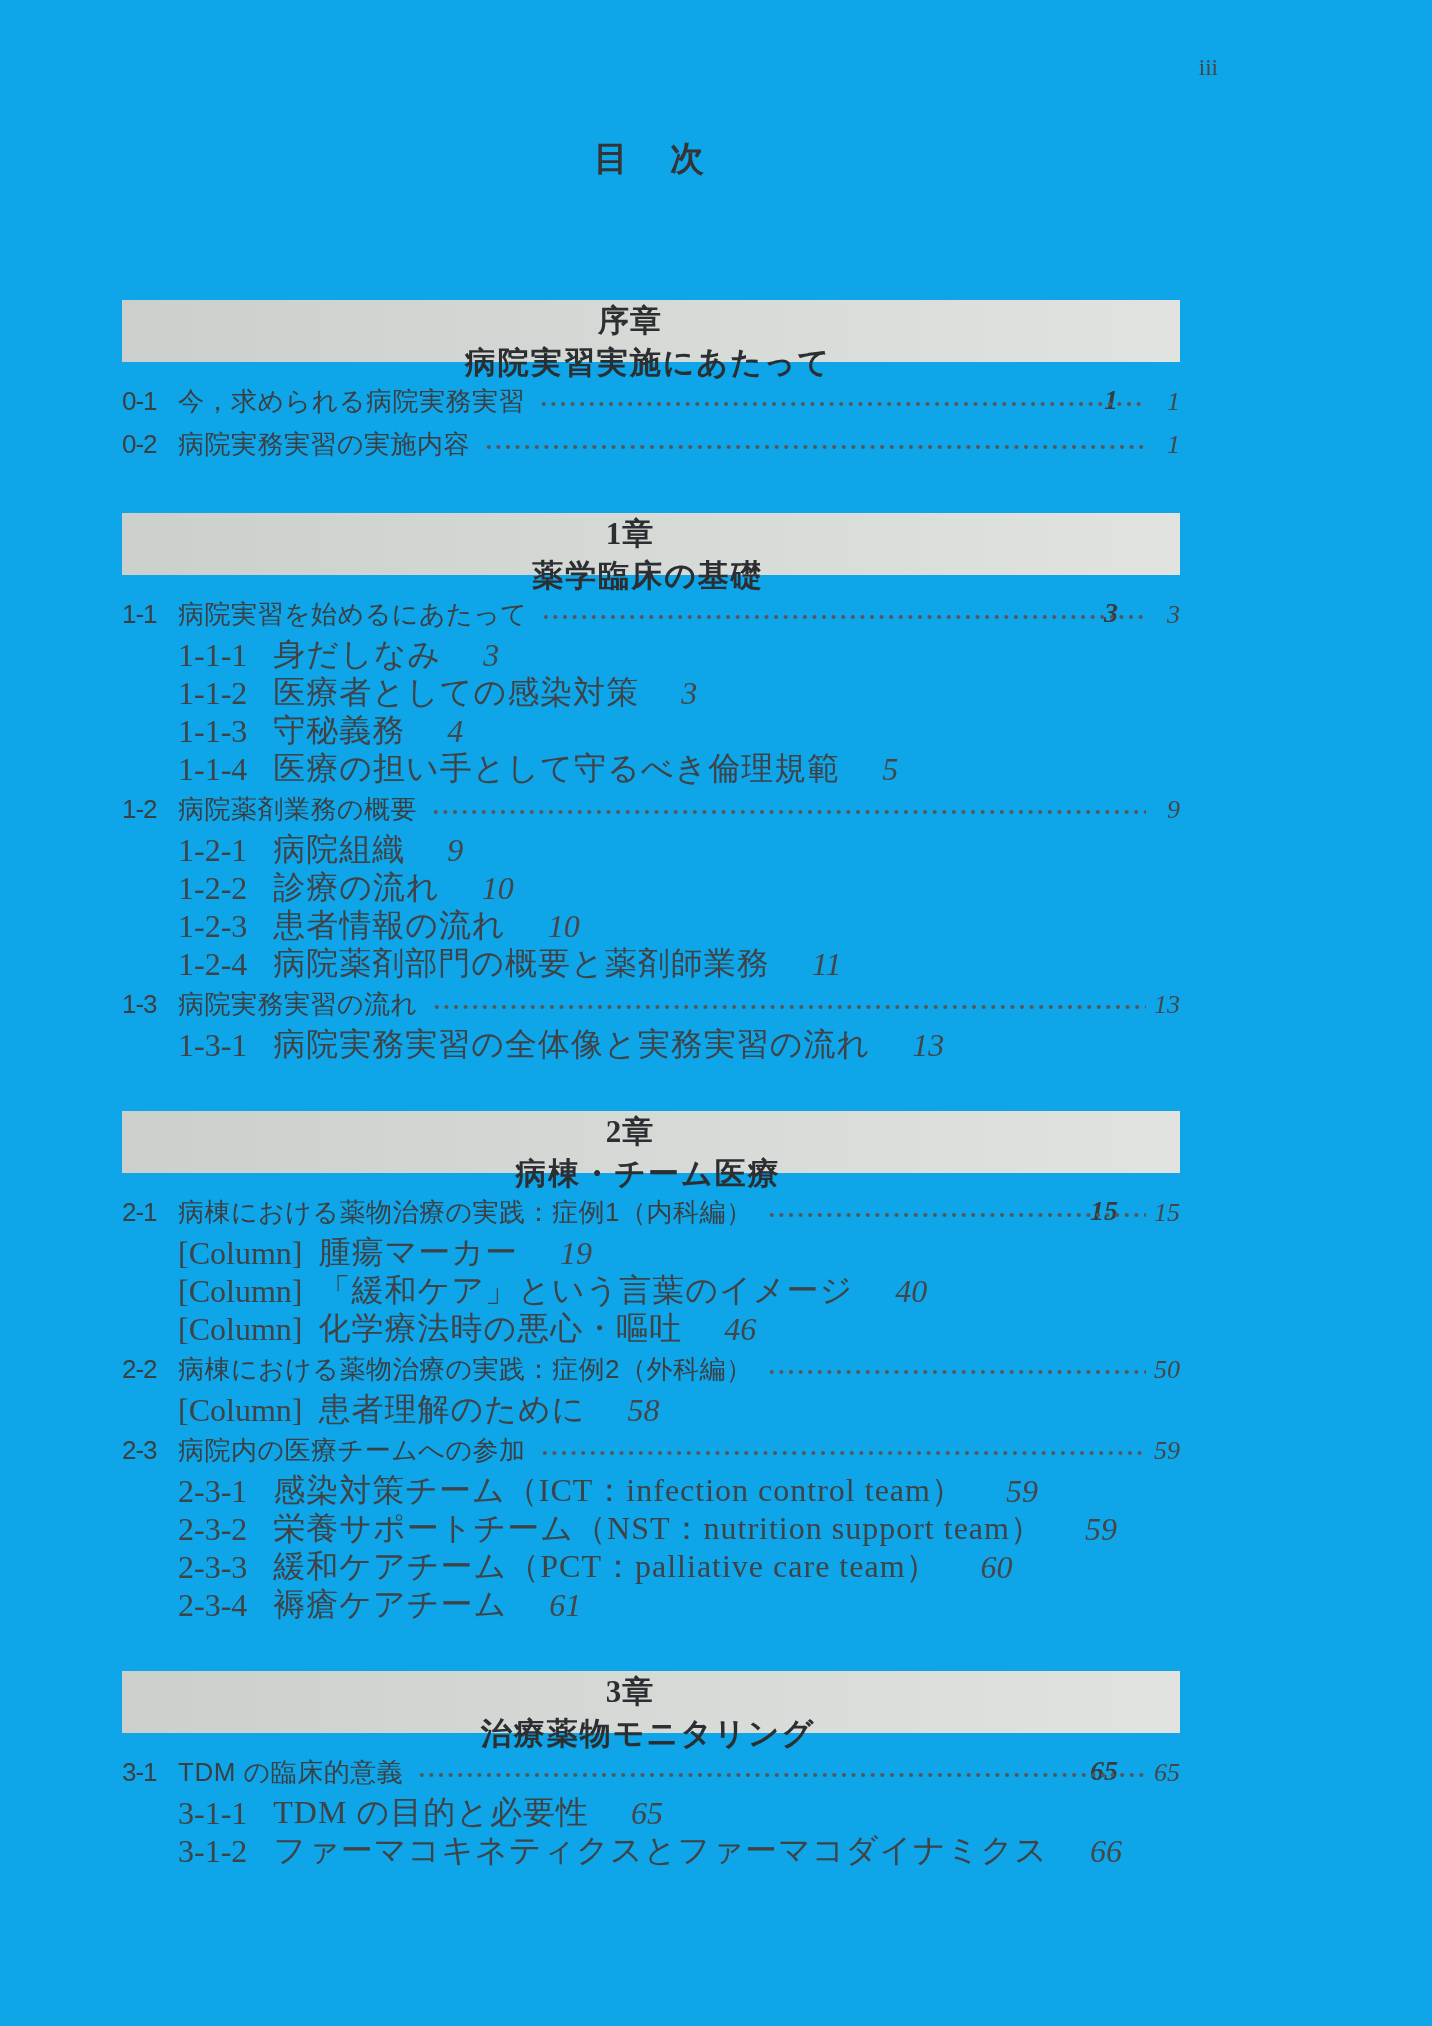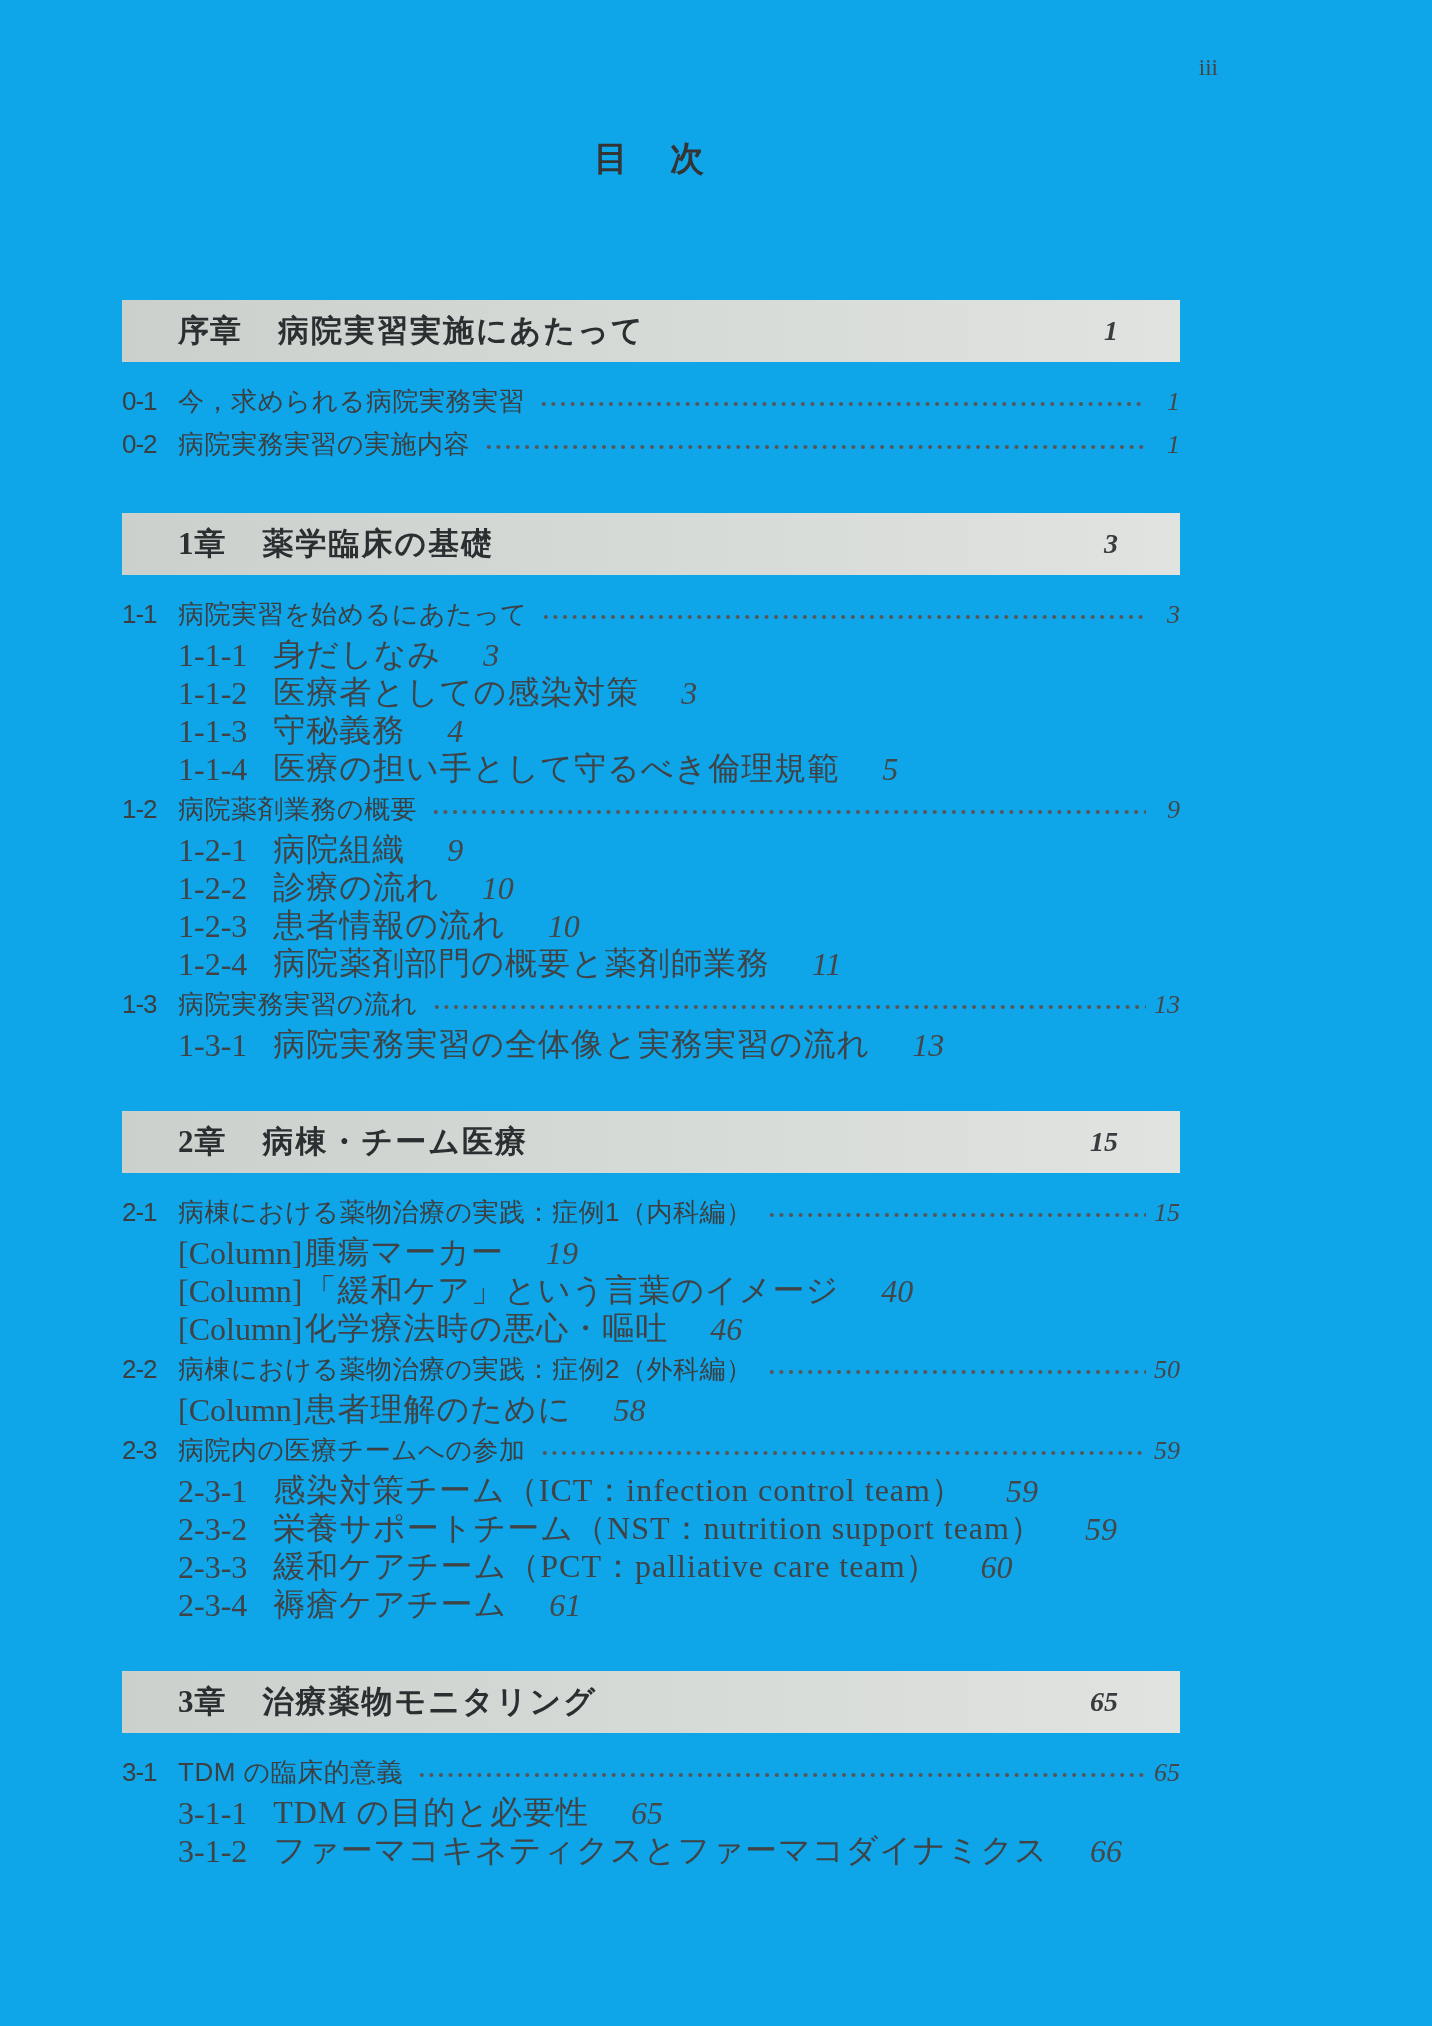--- a/index.html
+++ b/index.html
@@ -44,20 +44,21 @@
   }
   .chapter { margin-top: 47px; }
   .chapter:first-child { margin-top: 110px; }
   .chapter-bar {
     height: 62px;
     display: flex;
     align-items: center;
     box-sizing: border-box;
     padding: 0 62px 0 56px;
     background: linear-gradient(90deg, #cbd0cc 0%, var(--bar-color, #d7dbd7) 55%, #e0e3e0 100%);
+    flex-direction: column;
   }
   .ch-label, .ch-title {
     font-family: "Liberation Serif", "DejaVu Serif", serif;
     font-weight: 700;
     font-size: 31px;
     color: #2c2f31;
   }
   .ch-label { margin-right: 36px; letter-spacing: 1px; }
   .ch-title { letter-spacing: 2px; }
   .ch-page {
@@ -101,21 +102,21 @@
     color: #44474a;
   }
   .row.sub, .row.column {
     font-family: "Liberation Serif", "DejaVu Serif", serif;
     font-size: 32px;
     height: 38px;
     padding-left: 56px;
     color: #3f4346;
   }
   .row.sub .num { margin-right: 26px; }
-  .row.column .num { margin-right: 2px; }
+  .row.column .num { margin-right: 16px; }
   .row.sub .etitle, .row.column .etitle { letter-spacing: 1px; }
   .row.sub .pg, .row.column .pg {
     font-style: italic;
     margin-left: 42px;
     color: #44474a;
   }
 </style>
 </head>
 <body style="--bar-color: #d7dbd7; --text-color: #3b3f41;">
 

